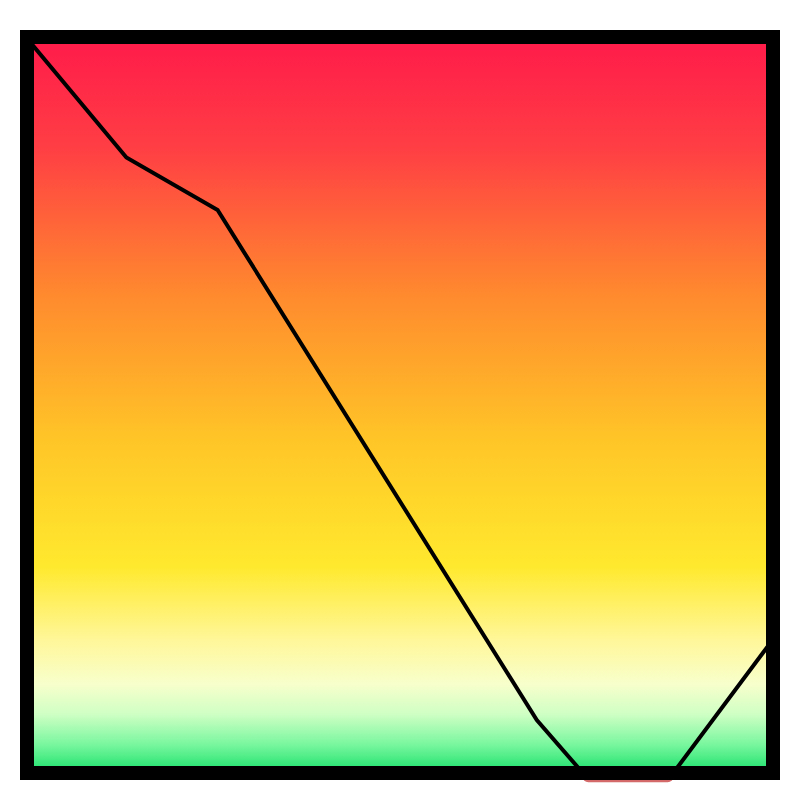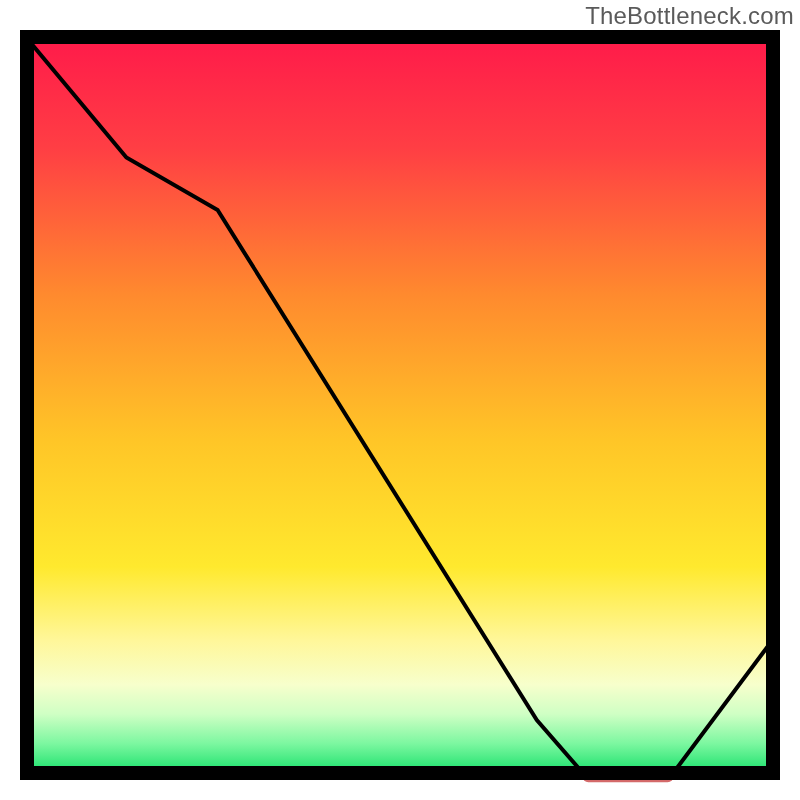--- a/index.html
+++ b/index.html
@@ -26,21 +26,20 @@
     z-index: 10;
   }
   svg {
     display: block;
   }
 </style>
 </head>
 <body>
 
 <div class="container">
-  <div class="watermark">TheBottleneck.com</div>
   <svg id="chart-svg" width="800" height="800" viewBox="0 0 800 800">
     <defs>
       <linearGradient id="bg-grad" x1="0" y1="0" x2="0" y2="1">
 
       <stop offset="0%" stop-color="#ff1a4a"></stop>
           <stop offset="15%" stop-color="#ff3e44"></stop>
           <stop offset="35%" stop-color="#ff8a2e"></stop>
           <stop offset="55.00000000000001%" stop-color="#ffc627"></stop>
           <stop offset="72%" stop-color="#ffe92e"></stop>
           <stop offset="82%" stop-color="#fff79a"></stop>

